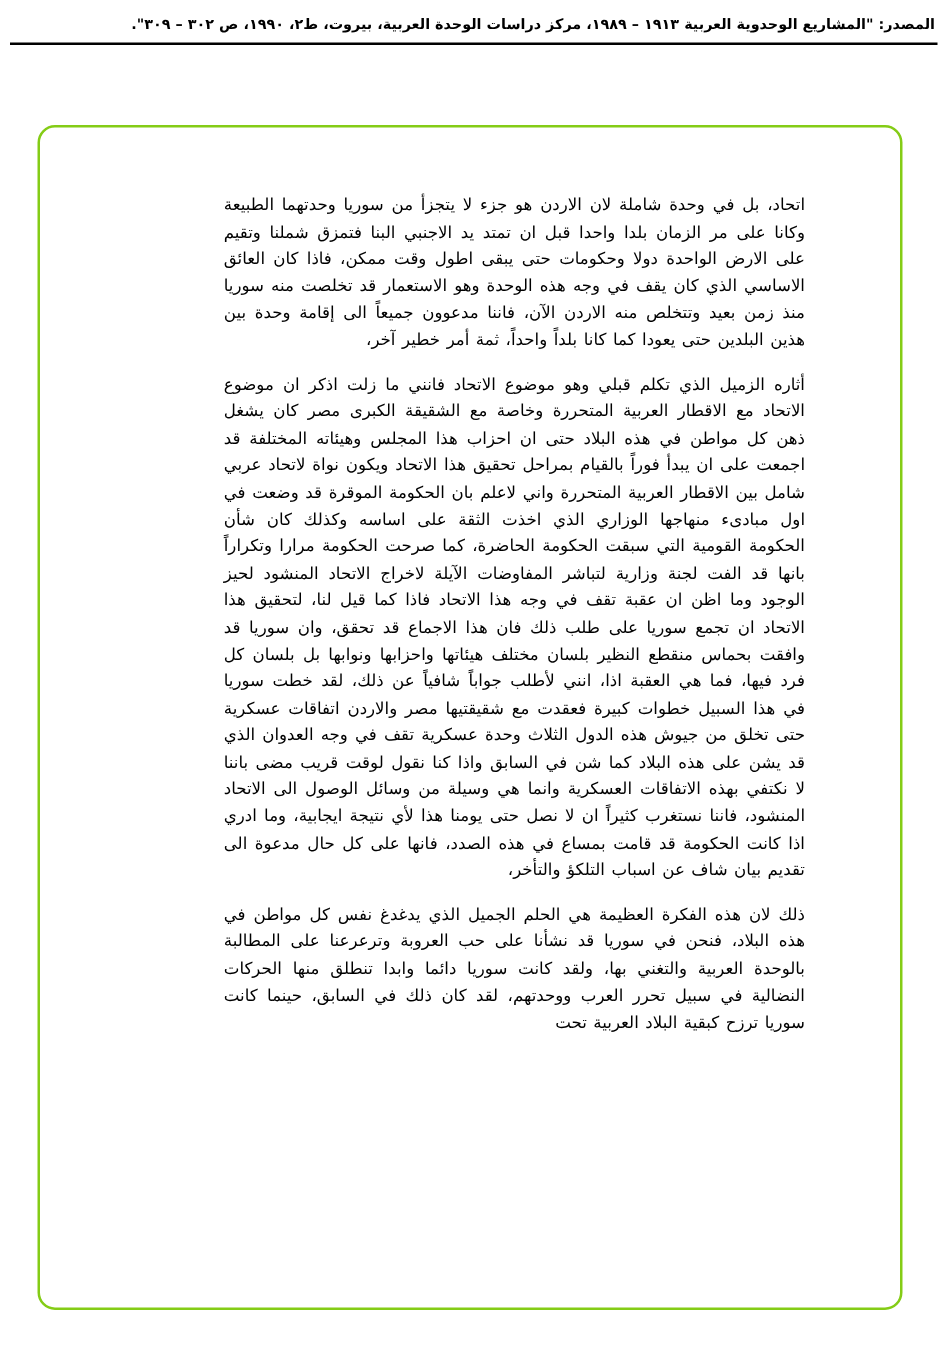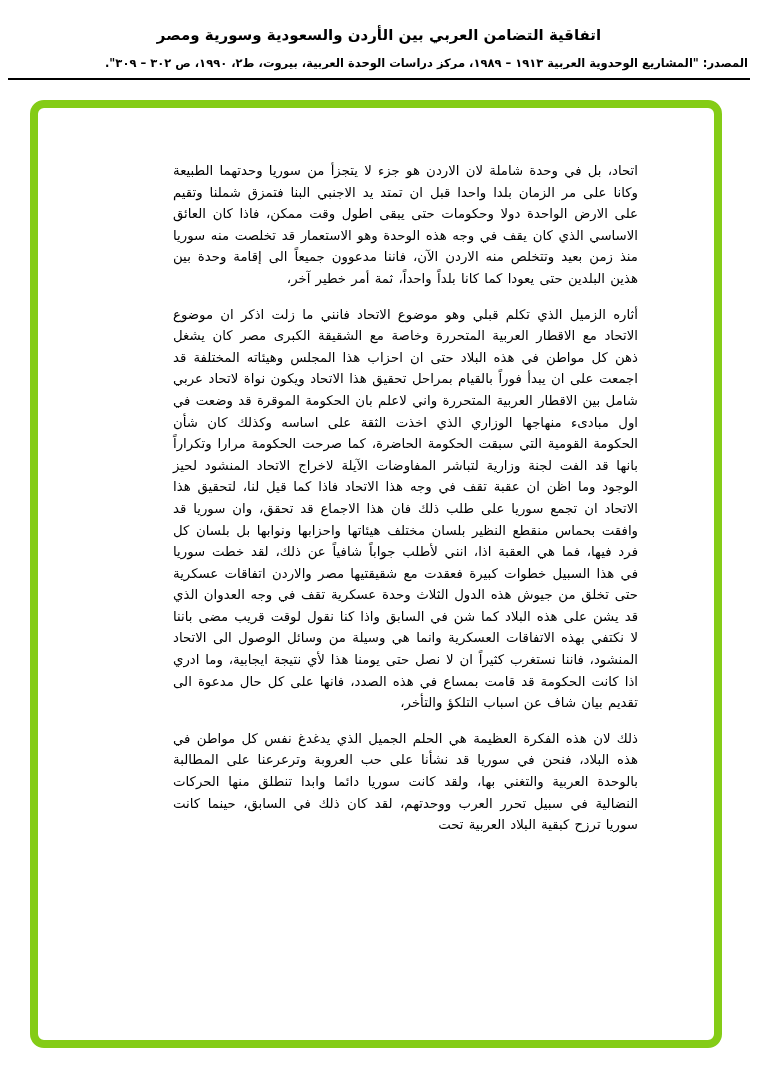--- a/index.html
+++ b/index.html
@@ -39,21 +39,21 @@
     border: none;
     border-top: 2.5px solid #000000;
     margin: 8px 8px 0 8px;
   }
   .content-frame {
     position: absolute;
     left: 30px;
     top: 100px;
     width: 692px;
     height: 948px;
-    border: 8px solid #84cc16;
+    border: 2px solid #84cc16;
     border-radius: 14px;
     box-sizing: border-box;
     background: #ffffff;
   }
   .text-block {
     direction: rtl;
     width: 465px;
     margin-top: 52px;
     margin-right: 76px;
     margin-left: auto;
@@ -77,23 +77,20 @@
     font-size: 17px;
     font-weight: bold;
     color: #000000;
   }
 </style>
 </head>
 <body>
 
 <div class="page">
 
-  <div class="doc-header">
-    <div class="doc-title">اتفاقية التضامن العربي بين الأردن والسعودية وسورية ومصر</div>
-  </div>
 
   <div class="doc-source">المصدر: "المشاريع الوحدوية العربية ١٩١٣ – ١٩٨٩، مركز دراسات الوحدة العربية، بيروت، ط٢، ١٩٩٠، ص ٣٠٢ – ٣٠٩".</div>
 
   <hr class="header-rule">
 
   <div class="content-frame">
     <div class="text-block">
       <p>اتحاد، بل في وحدة شاملة لان الاردن هو جزء لا يتجزأ من سوريا وحدتهما الطبيعة وكانا على مر الزمان بلدا واحدا قبل ان تمتد يد الاجنبي البنا فتمزق شملنا وتقيم على الارض الواحدة دولا وحكومات حتى يبقى اطول وقت ممكن، فاذا كان العائق الاساسي الذي كان يقف في وجه هذه الوحدة وهو الاستعمار قد تخلصت منه سوريا منذ زمن بعيد وتتخلص منه الاردن الآن، فاننا مدعوون جميعاً الى إقامة وحدة بين هذين البلدين حتى يعودا كما كانا بلداً واحداً، ثمة أمر خطير آخر،</p>
       <p>أثاره الزميل الذي تكلم قبلي وهو موضوع الاتحاد فانني ما زلت اذكر ان موضوع الاتحاد مع الاقطار العربية المتحررة وخاصة مع الشقيقة الكبرى مصر كان يشغل ذهن كل مواطن في هذه البلاد حتى ان احزاب هذا المجلس وهيئاته المختلفة قد اجمعت على ان يبدأ فوراً بالقيام بمراحل تحقيق هذا الاتحاد ويكون نواة لاتحاد عربي شامل بين الاقطار العربية المتحررة واني لاعلم بان الحكومة الموقرة قد وضعت في اول مبادىء منهاجها الوزاري الذي اخذت الثقة على اساسه وكذلك كان شأن الحكومة القومية التي سبقت الحكومة الحاضرة، كما صرحت الحكومة مرارا وتكراراً بانها قد الفت لجنة وزارية لتباشر المفاوضات الآيلة لاخراج الاتحاد المنشود لحيز الوجود وما اظن ان عقبة تقف في وجه هذا الاتحاد فاذا كما قيل لنا، لتحقيق هذا الاتحاد ان تجمع سوريا على طلب ذلك فان هذا الاجماع قد تحقق، وان سوريا قد وافقت بحماس منقطع النظير بلسان مختلف هيئاتها واحزابها ونوابها بل بلسان كل فرد فيها، فما هي العقبة اذا، انني لأطلب جواباً شافياً عن ذلك، لقد خطت سوريا في هذا السبيل خطوات كبيرة فعقدت مع شقيقتيها مصر والاردن اتفاقات عسكرية حتى تخلق من جيوش هذه الدول الثلاث وحدة عسكرية تقف في وجه العدوان الذي قد يشن على هذه البلاد كما شن في السابق واذا كنا نقول لوقت قريب مضى باننا لا نكتفي بهذه الاتفاقات العسكرية وانما هي وسيلة من وسائل الوصول الى الاتحاد المنشود، فاننا نستغرب كثيراً ان لا نصل حتى يومنا هذا لأي نتيجة ايجابية، وما ادري اذا كانت الحكومة قد قامت بمساع في هذه الصدد، فانها على كل حال مدعوة الى تقديم بيان شاف عن اسباب التلكؤ والتأخر،</p>
       <p>ذلك لان هذه الفكرة العظيمة هي الحلم الجميل الذي يدغدغ نفس كل مواطن في هذه البلاد، فنحن في سوريا قد نشأنا على حب العروبة وترعرعنا على المطالبة بالوحدة العربية والتغني بها، ولقد كانت سوريا دائما وابدا تنطلق منها الحركات النضالية في سبيل تحرر العرب ووحدتهم، لقد كان ذلك في السابق، حينما كانت سوريا ترزح كبقية البلاد العربية تحت</p>

